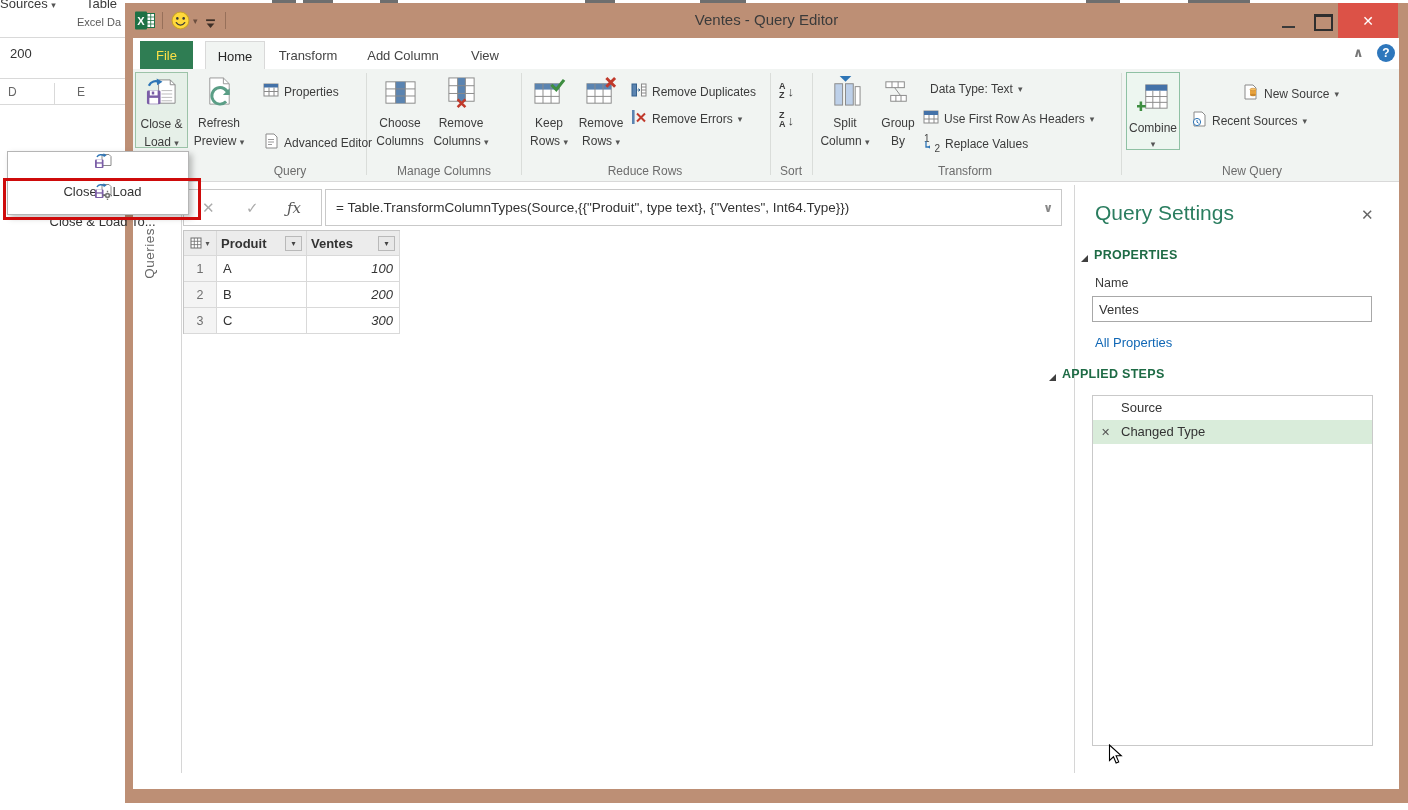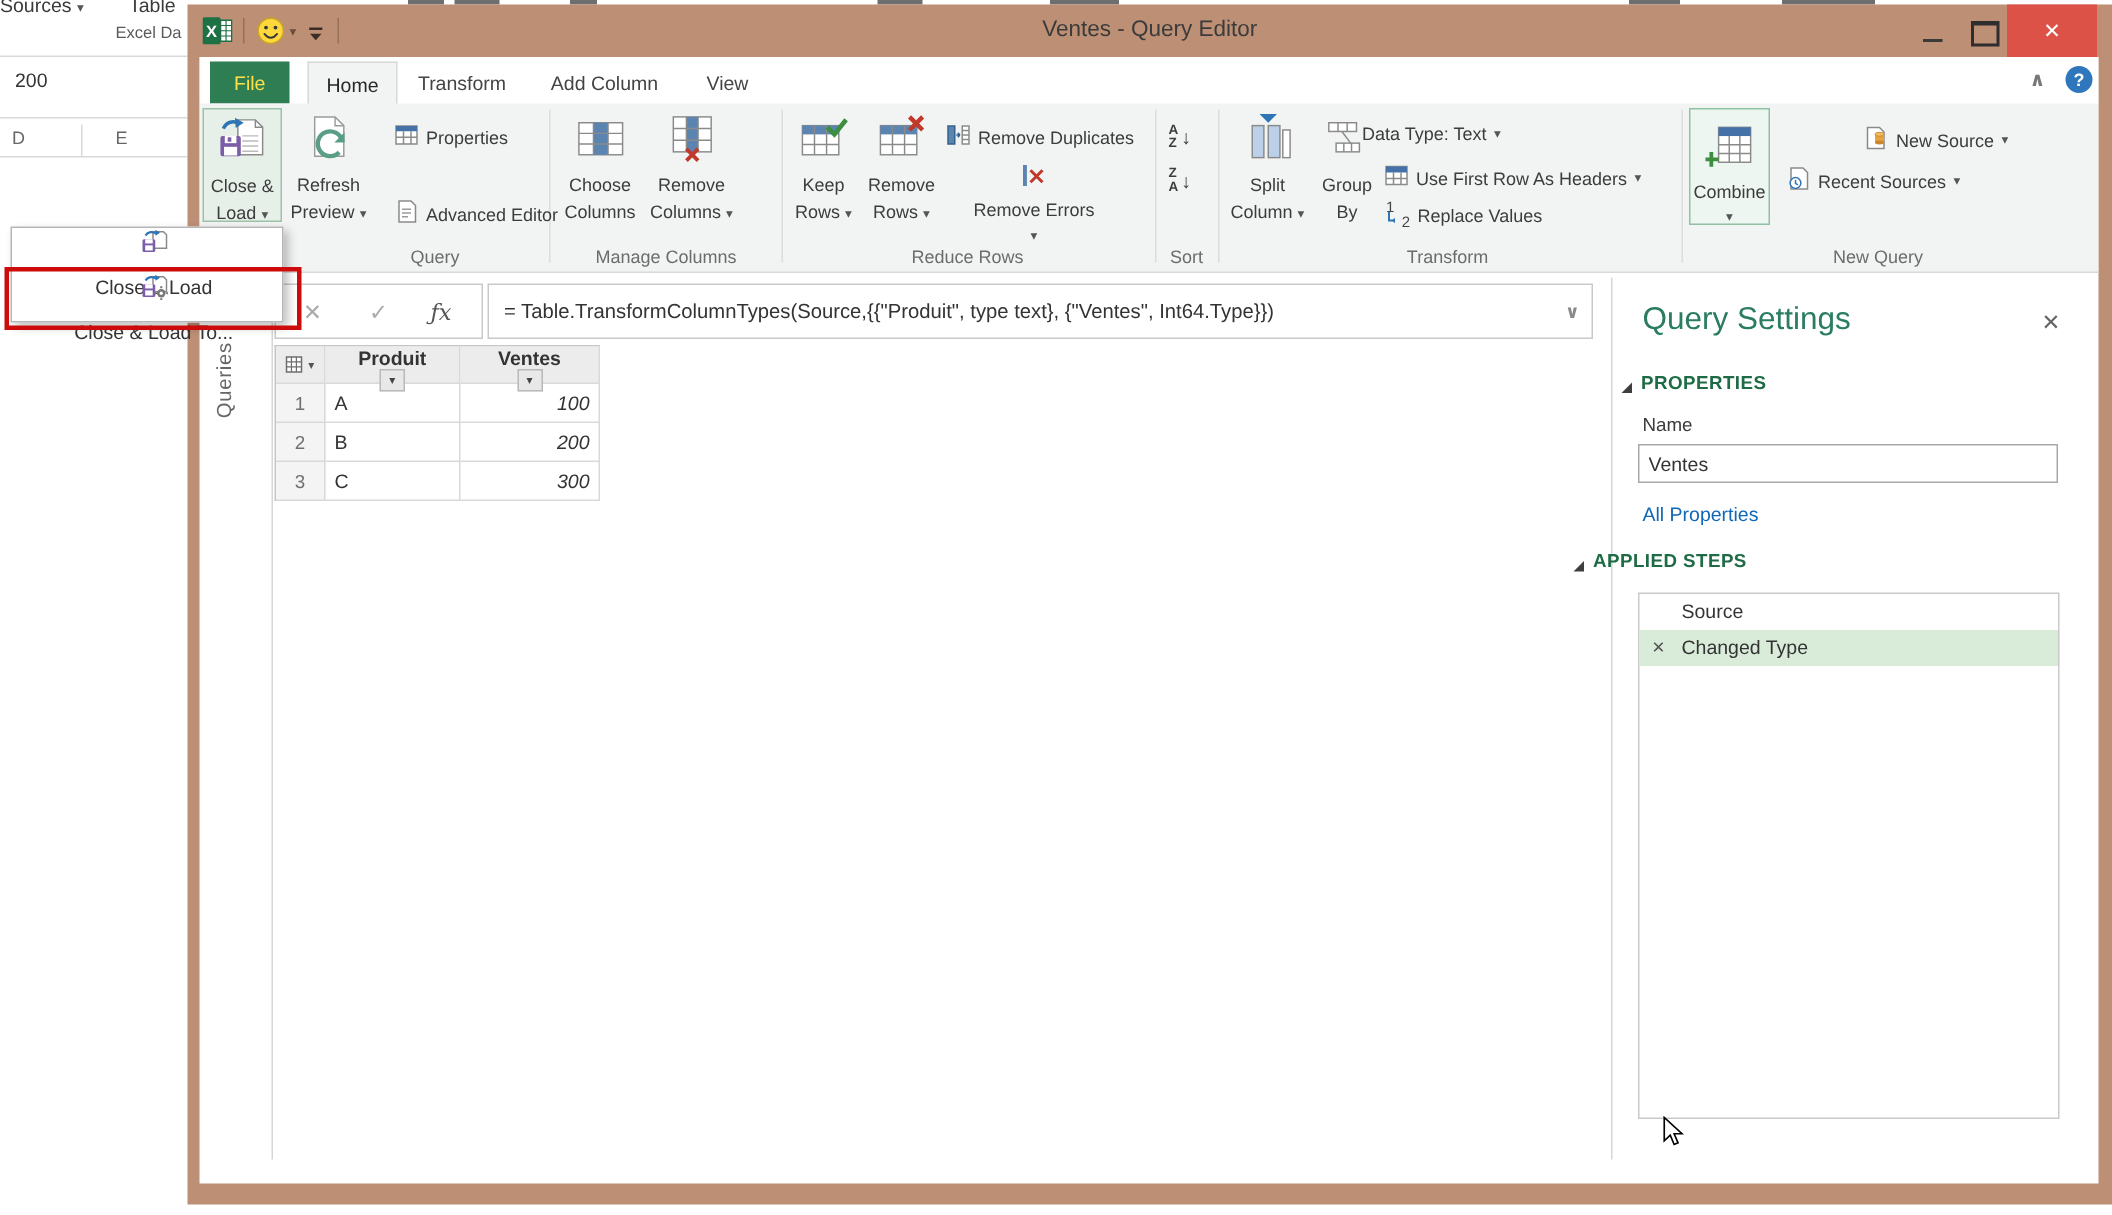--- a/index.html
+++ b/index.html
@@ -53,21 +53,21 @@
   .f-dd{position:absolute;right:8px;top:0;height:35px;display:flex;align-items:center;font-size:12px;font-weight:bold;color:#888;}
 
   
   .queries-label{position:absolute;left:9px;top:190px;writing-mode:vertical-rl;transform:rotate(180deg);
                  font-size:13.5px;color:#666;letter-spacing:.5px;}
 
   
   .pq-table{position:absolute;left:50px;top:192px;border-top:1px solid #C6C6C6;border-left:1px solid #C6C6C6;font-size:13px;}
   .trow{display:flex;}
   .tc{border-right:1px solid #D9D9D9;border-bottom:1px solid #D9D9D9;box-sizing:border-box;display:flex;align-items:center;}
-  .th{background:#ECECEC;font-weight:bold;color:#333;height:25px;padding:0 4px;justify-content:space-between;flex-direction:column;}
+  .th{background:#ECECEC;font-weight:bold;color:#333;height:25px;padding:0 4px;justify-content:space-between;}
   .corner{background:#ECECEC;width:33px;height:25px;justify-content:center;gap:1px;}
   .rownum{width:33px;background:#F4F4F4;color:#707070;font-size:12.5px;justify-content:center;}
   .cdata{padding:0 6px;color:#333;height:26px;}
   .cnum{justify-content:flex-end;font-style:italic;}
   .filterbtn{width:17px;height:15px;background:#E8E8E8;border:1px solid #B9B9B9;box-sizing:border-box;
              display:flex;align-items:center;justify-content:center;font-size:8px;color:#444;flex:none;}
 
   
   .qs-title{position:absolute;left:962px;top:163px;font-size:21px;font-weight:300;color:#2A7D5F;}
   .qs-close{position:absolute;left:1228px;top:168px;font-size:15px;color:#666;}
@@ -291,21 +291,21 @@
         <span>
           <svg width="16" height="16" viewBox="0 0 16 16">
             <rect x="1" y="2" width="4.5" height="12" fill="#5B84B1" stroke="#35618E"></rect>
             <rect x="10.5" y="2" width="4.5" height="12" fill="#fff" stroke="#8A8A8A"></rect>
             <path d="M10.5 5h4.5M10.5 8h4.5M10.5 11h4.5" stroke="#8A8A8A"></path>
             <path d="M6.5 8h2.5M9 8l-1.5-1.4M9 8l-1.5 1.4" stroke="#35618E" fill="none"></path>
           </svg>
         </span>
         <span>Remove Duplicates</span>
       </div>
-      <div class="smallbtn" style="left:516px;top:40px;flex-direction:column;">
+      <div class="smallbtn" style="left:498px;top:40px;">
         <span>
           <svg width="16" height="16" viewBox="0 0 16 16">
             <rect x="1" y="1" width="2.6" height="14" fill="#5B84B1"></rect>
             <path d="M6 4.5l8 8M14 4.5l-8 8" stroke="#C0392B" stroke-width="2"></path>
           </svg>
         </span>
         <span>Remove Errors</span>
         <span class="dd">▾</span>
       </div>
       <div class="grouplabel" style="left:512px;">Reduce Rows</div>
@@ -339,21 +339,21 @@
             <rect x="4" y="6" width="19" height="6" fill="#fff" stroke="#8A8A8A"></rect>
             <path d="M10.3 6v6M16.6 6v6" stroke="#8A8A8A"></path>
             <rect x="9" y="20" width="16" height="6" fill="#fff" stroke="#8A8A8A"></rect>
             <path d="M14.3 20v6M19.6 20v6" stroke="#8A8A8A"></path>
             <path d="M13 12l6 8" stroke="#8A8A8A"></path>
           </svg>
         </span>
         <span class="lbl">Group</span>
         <span class="lbl">By</span>
       </div>
-      <div class="smallbtn" style="left:775px;top:13px;">
+      <div class="smallbtn" style="left:797px;top:13px;">
         <span>Data Type: Text</span>
         <span class="dd">▾</span>
       </div>
       <div class="smallbtn" style="left:790px;top:40px;">
         <span>
           <svg width="16" height="16" viewBox="0 0 16 16">
             <rect x="1" y="2" width="14" height="12" fill="#fff" stroke="#8A8A8A"></rect>
             <rect x="1" y="2" width="14" height="4" fill="#4472A8"></rect>
             <path d="M1 10h14M6 6v8M11 6v8" stroke="#8A8A8A"></path>
           </svg>

